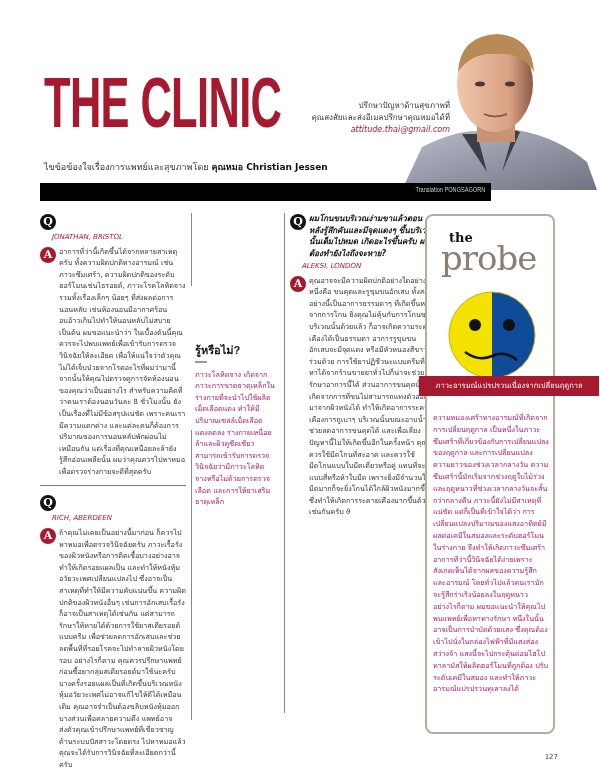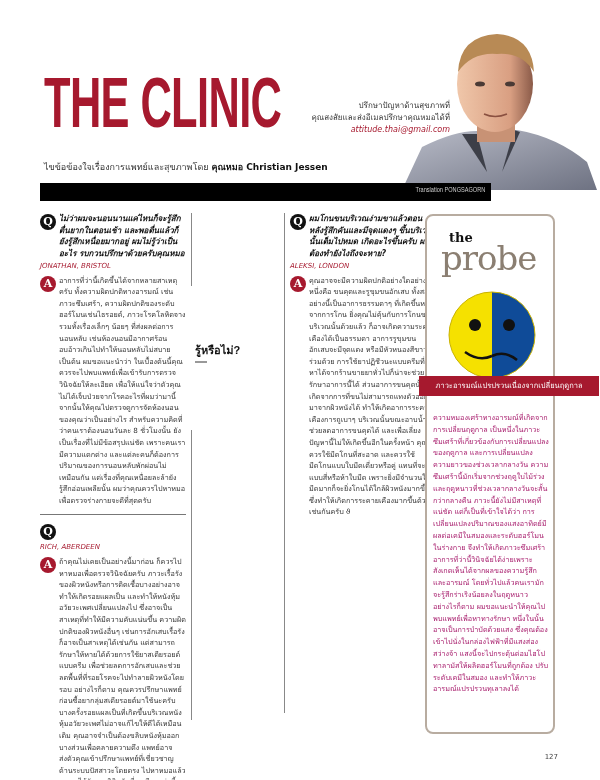--- a/index.html
+++ b/index.html
@@ -45,21 +45,21 @@
 
   .q-head { display: flex; gap: 3px; align-items: flex-start; }
   .badge {
     flex: none; width: 16px; height: 16px; border-radius: 50%;
     color: #fff; font-family: "DejaVu Serif", serif; font-weight: bold;
     font-size: 11px; line-height: 16px; text-align: center; margin-top: 1px;
   }
   .badge.q { background: #111; }
   .badge.a { background: #a6192e; }
   .q-text { font-weight: bold; font-style: italic; font-size: 8px; line-height: 11.5px; color: #111; }
-  .author { color: #a6192e; font-size: 7px; margin: 2px 0 2px; text-transform: uppercase; font-style: italic; }
+  .author { color: #a6192e; font-size: 7px; margin: 2px 12px 2px; text-transform: uppercase; font-style: italic; }
   .answer { display: flex; gap: 3px; }
   .answer p { flex: 1; }
   .sep { height: 1px; background: #777; margin: 8px 0; }
 
   .didyou-title { font-size: 11px; font-weight: bold; color: #111; font-family: "Liberation Sans", sans-serif; }
   .didyou-bar { width: 12px; height: 2px; background: #999; margin: 4px 0 6px; }
   .didyou-text { color: #a6196a; font-size: 7.2px; line-height: 11.6px; }
 
   .probe {
     position: absolute; left: 425px; top: 214px; width: 130px; height: 520px;
@@ -125,21 +125,20 @@
   </svg>
 </div>
 
 <div class="banner">
   <span class="banner-text">Translation PONGSAGORN</span>
 </div>
 
 <div class="col col1">
   <div class="q-head">
     <span class="badge q">Q</span>
-    <span class="q-text">ไม่ว่าผมจะนอนนานแค่ไหนก็จะรู้สึกตื่นยากในตอนเช้า และพอตื่นแล้วก็ยังรู้สึกเหนื่อยมากอยู่ ผมไม่รู้ว่าเป็นอะไร รบกวนปรึกษาด้วยครับคุณหมอ</span>
   </div>
   <div class="author">JONATHAN, BRISTOL</div>
   <div class="answer">
     <span class="badge a">A</span>
     <p>อาการที่ว่านี้เกิดขึ้นได้จากหลายสาเหตุครับ ทั้งความผิดปกติทางอารมณ์ เช่น ภาวะซึมเศร้า, ความผิดปกติของระดับฮอร์โมนเช่นไธรอยด์, ภาวะโรคโลหิตจาง รวมทั้งเรื่องเล็กๆ น้อยๆ ที่ส่งผลต่อการนอนหลับ เช่นห้องนอนมีอากาศร้อนอบอ้าวเกินไปทำให้นอนหลับไม่สบาย เป็นต้น ผมขอแนะนำว่า ในเบื้องต้นนี้คุณควรจะไปพบแพทย์เพื่อเข้ารับการตรวจวินิจฉัยให้ละเอียด เพื่อให้แน่ใจว่าตัวคุณไม่ได้เจ็บป่วยจากโรคอะไรที่ผมว่ามานี้ จากนั้นให้คุณไปตรวจดูการจัดห้องนอนของคุณว่าเป็นอย่างไร สำหรับความคิดที่ว่าคนเราต้องนอนวันละ 8 ชั่วโมงนั้น ยังเป็นเรื่องที่ไม่มีข้อสรุปแน่ชัด เพราะคนเรามีความแตกต่าง และแต่ละคนก็ต้องการปริมาณของการนอนหลับพักผ่อนไม่เหมือนกัน แต่เรื่องที่คุณเหนื่อยละล้ายังรู้สึกอ่อนเพลียนั้น ผมว่าคุณควรไปหาหมอเพื่อตรวจร่างกายจะดีที่สุดครับ</p>
   </div>
   <div class="sep"></div>
   <div class="q-head">
     <span class="badge q">Q</span>
   </div>
@@ -149,20 +148,21 @@
     <p style="max-height:440px;overflow:hidden">ถ้าคุณไม่เคยเป็นอย่างนี้มาก่อน ก็ควรไปหาหมอเพื่อตรวจวินิจฉัยครับ ภาวะเรื้อรังของผิวหนังหรือการติดเชื้อบางอย่างอาจทำให้เกิดรอยแผลเป็น และทำให้หนังหุ้มอวัยวะเพศเปลี่ยนแปลงไป ซึ่งอาจเป็นสาเหตุที่ทำให้มีความคับแน่นขึ้น ความผิดปกติของผิวหนังอื่นๆ เช่นการอักเสบเรื้อรัง ก็อาจเป็นสาเหตุได้เช่นกัน แต่สามารถรักษาให้หายได้ด้วยการใช้ยาสเตียรอยด์แบบครีม เพื่อช่วยลดการอักเสบและช่วยลดพื้นที่ที่รอยโรคจะไปทำลายผิวหนังโดยรอบ อย่างไรก็ตาม คุณควรปรึกษาแพทย์ก่อนซื้อยากลุ่มสเตียรอยด์มาใช้นะครับ บางครั้งรอยแผลเป็นที่เกิดขึ้นบริเวณหนังหุ้มอวัยวะเพศไม่อาจแก้ไขให้ดีได้เหมือนเดิม คุณอาจจำเป็นต้องขลิบหนังหุ้มออกบางส่วนเพื่อคลายความตึง แพทย์อาจส่งตัวคุณเข้าปรึกษาแพทย์ที่เชี่ยวชาญด้านระบบปัสสาวะโดยตรง ไปหาหมอแล้วคุณจะได้รับการวินิจฉัยที่ละเอียดกว่านี้ครับ</p>
   </div>
 </div>
 
 <div class="vline" style="left:191px; top:213px; height:73px;"></div>
 <div class="vline" style="left:191px; top:430px; height:290px;"></div>
 
 <div class="col col2">
   <div class="didyou-title">รู้หรือไม่?</div>
   <div class="didyou-bar"></div>
+  <div class="didyou-text">ภาวะโลหิตจาง เกิดจากภาวะการขาดธาตุเหล็กในร่างกายที่จะนำไปใช้ผลิตเม็ดเลือดแดง ทำให้มีปริมาณเซลล์เม็ดเลือดแดงลดลง ร่างกายเหนื่อยล้าและผิวดูซีดเซียว สามารถเข้ารับการตรวจวินิจฉัยว่ามีภาวะโลหิตจางหรือไม่ด้วยการตรวจเลือด และการให้ยาเสริมธาตุเหล็ก</div>
 </div>
 
 <div class="vline" style="left:284px; top:213px; height:500px;"></div>
 
 <div class="col col3">
   <div class="q-head">
     <span class="badge q">Q</span>
     <span class="q-text">ผมโกนขนบริเวณง่ามขาแล้วตอนหลังรู้สึกคันและมีจุดแดงๆ ขึ้นบริเวณนั้นเต็มไปหมด เกิดอะไรขึ้นครับ ผมต้องทำยังไงถึงจะหาย?</span>
   </div>
   <div class="author">ALEKSI, LONDON</div>

